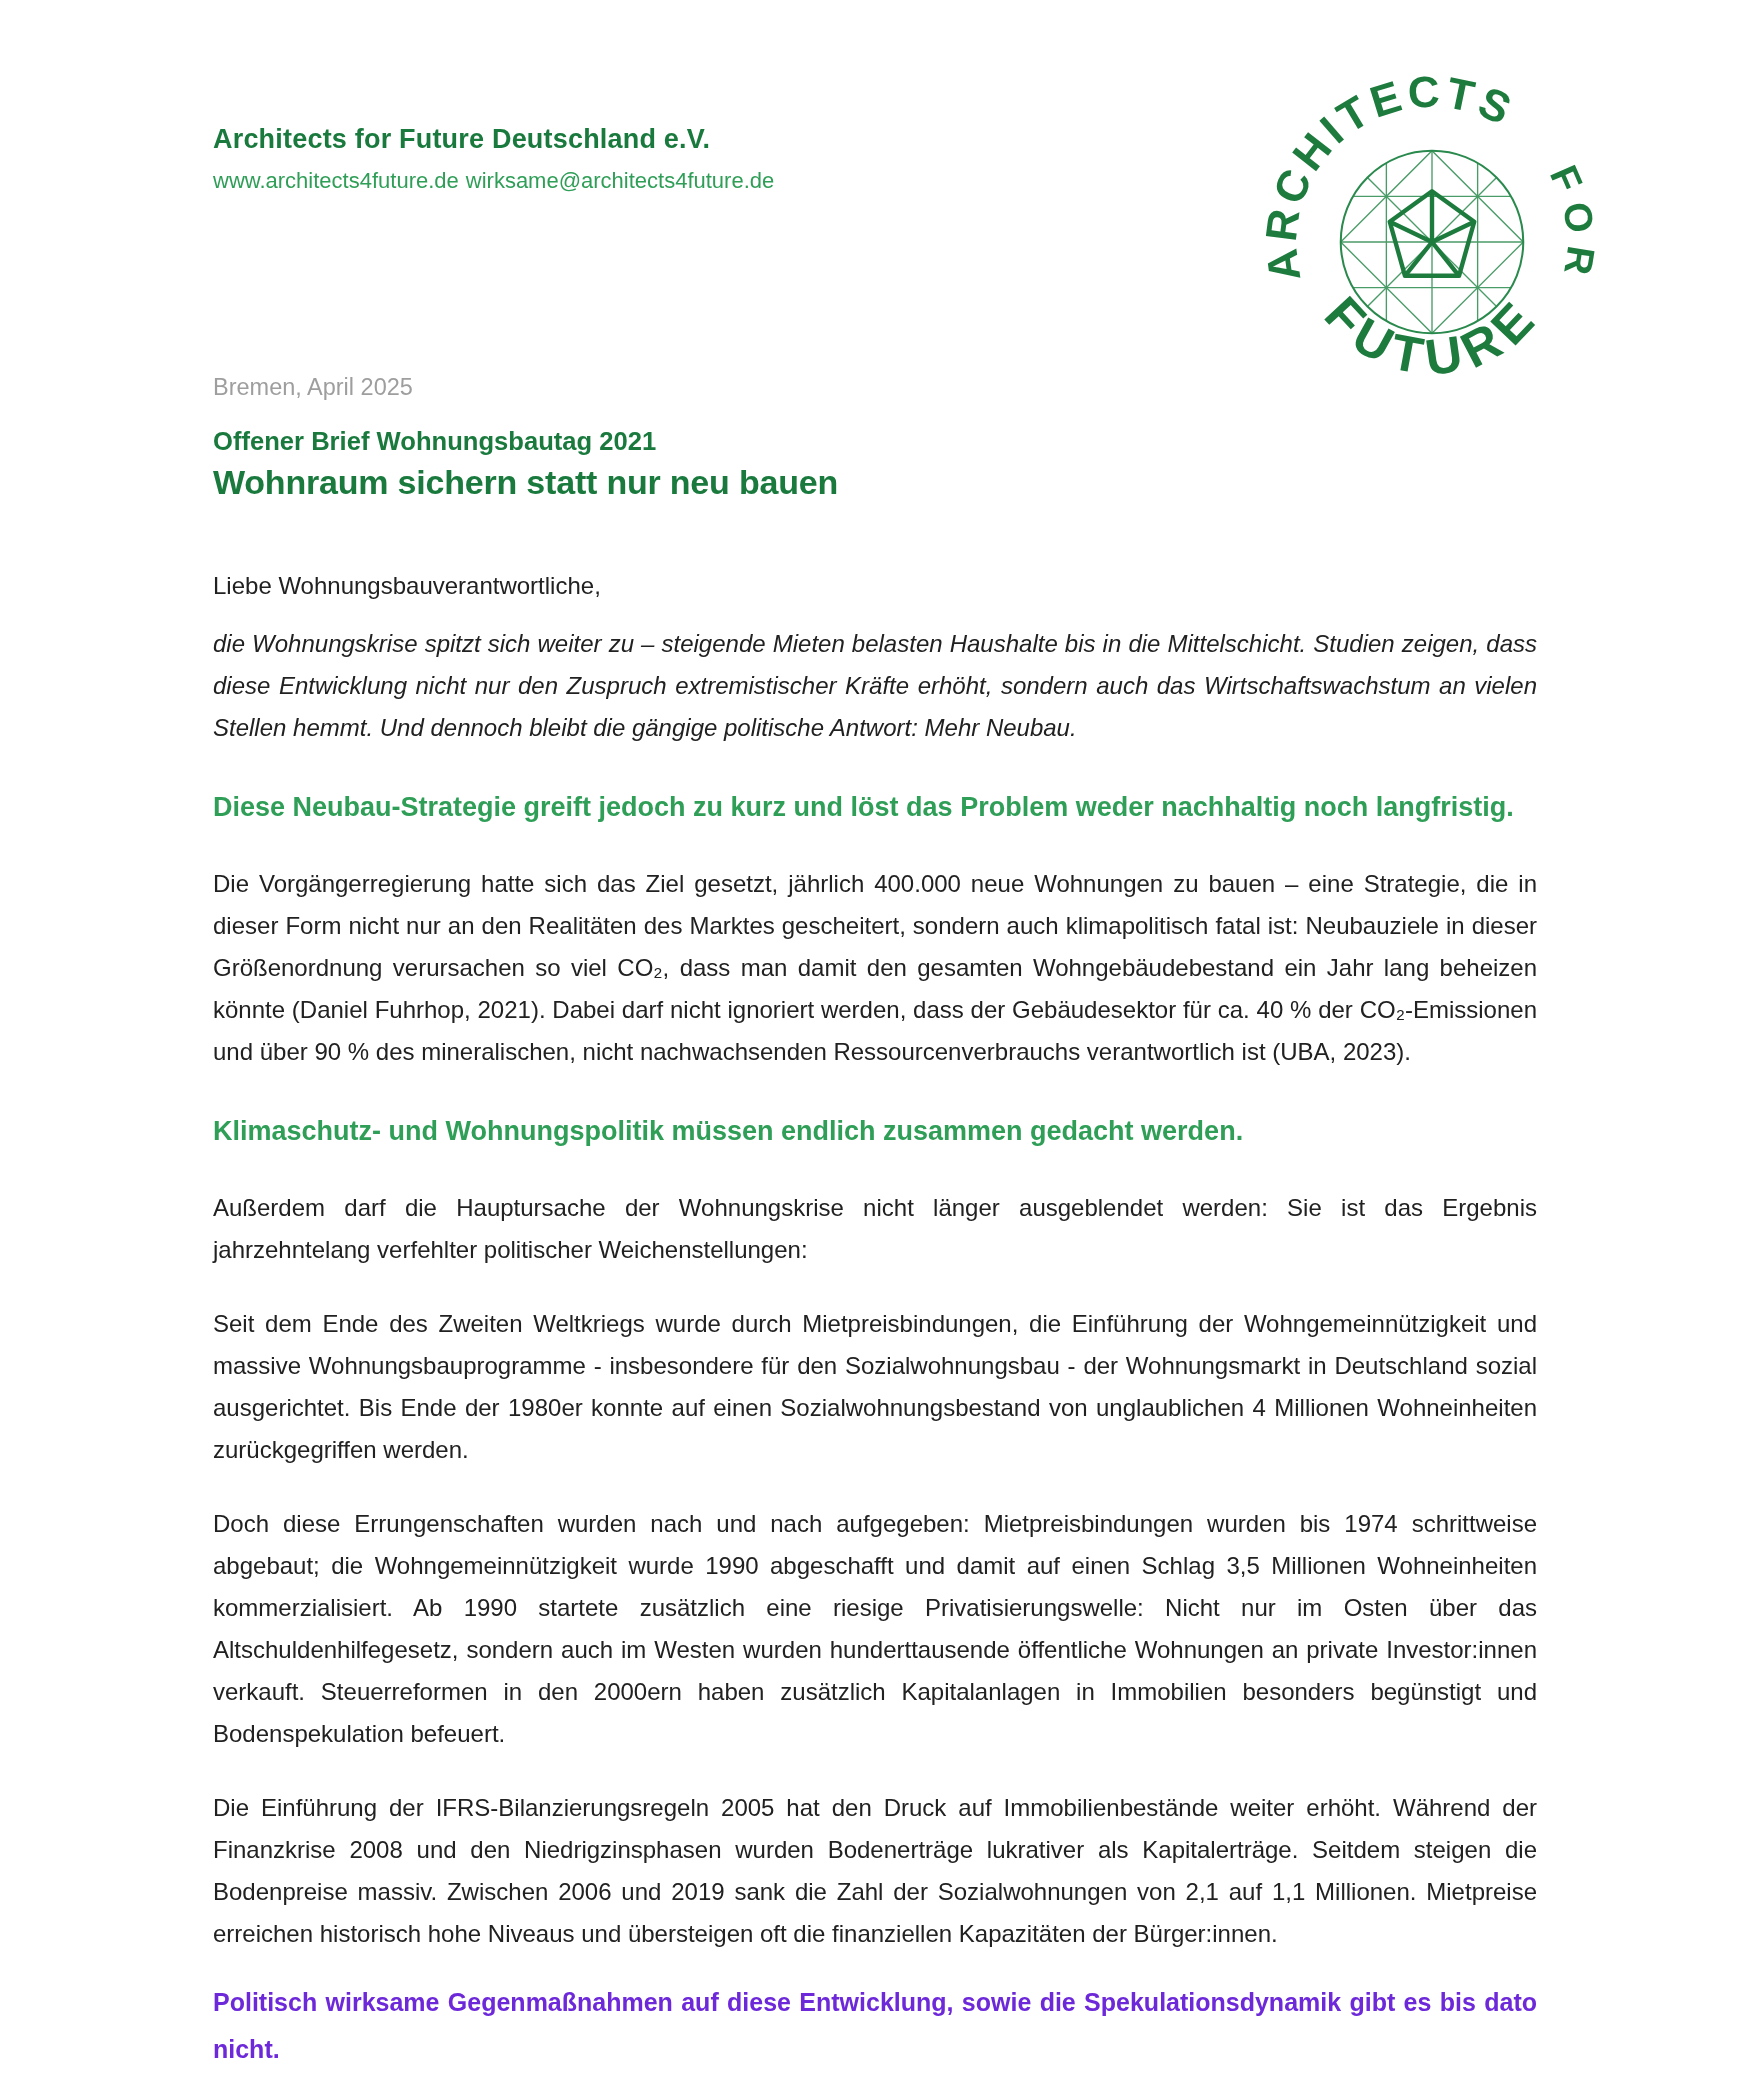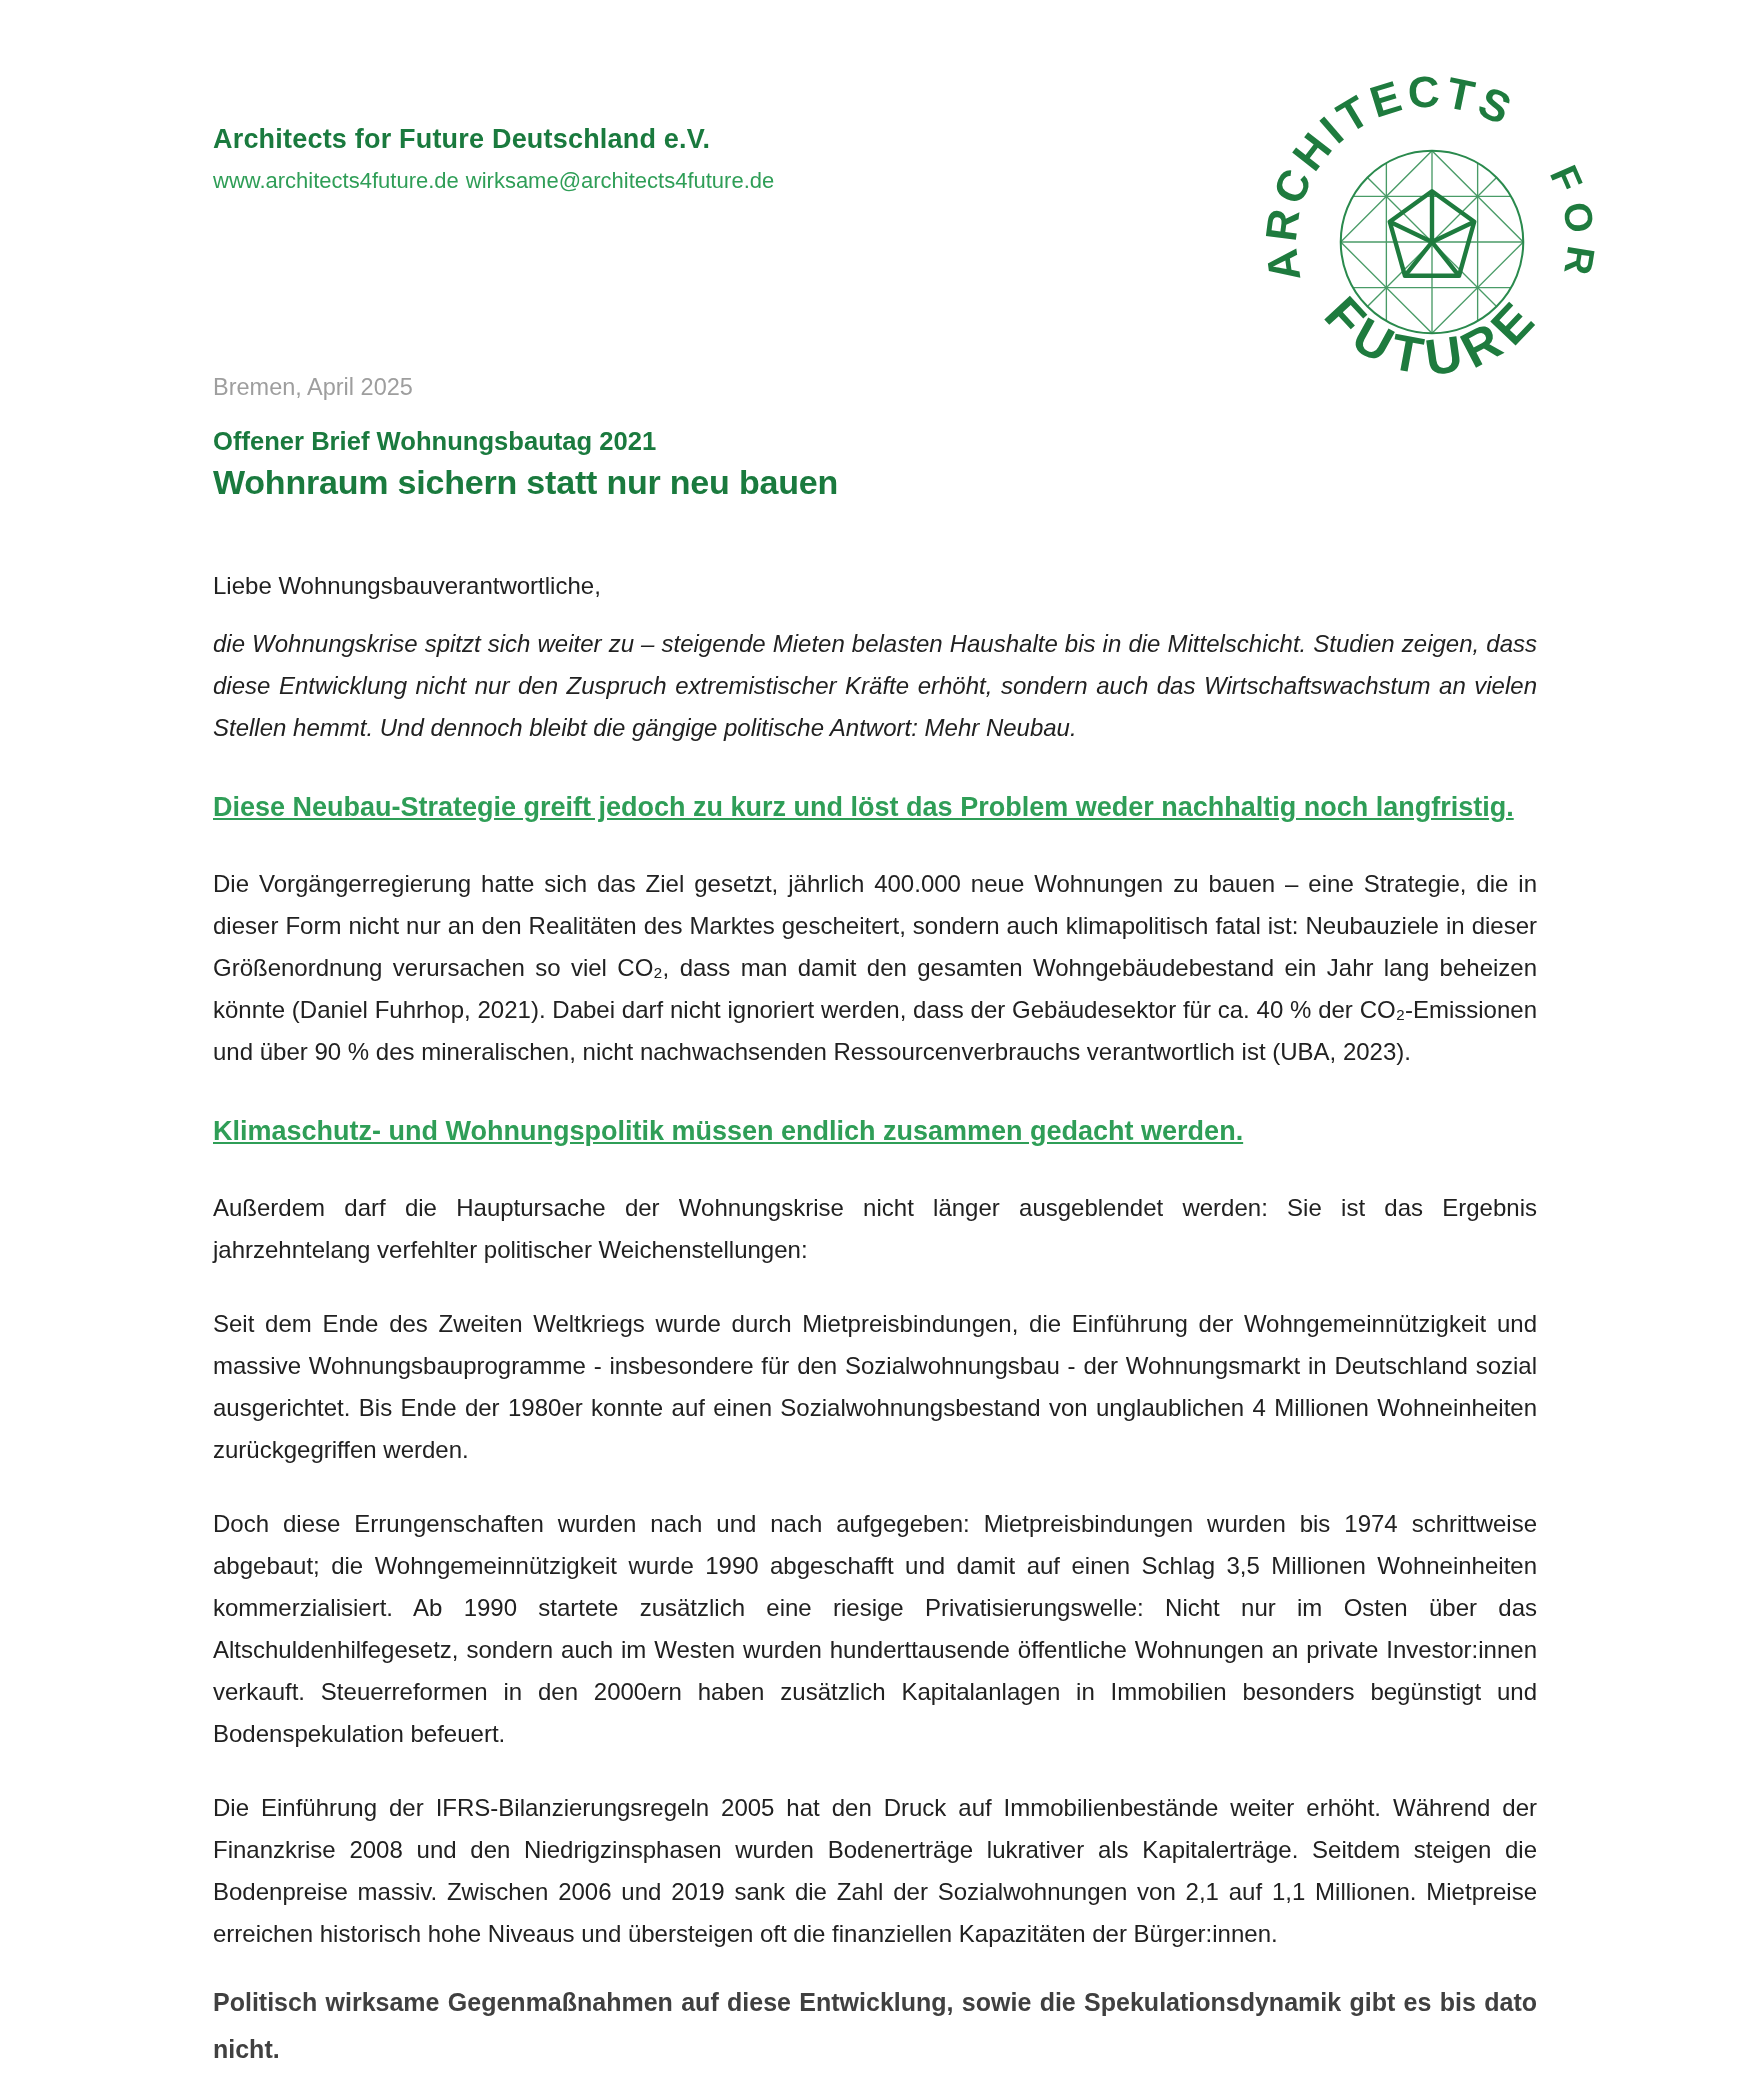--- a/index.html
+++ b/index.html
@@ -62,28 +62,27 @@
     text-align: justify;
   }
   p.body.first { margin-top: 23px; font-style: italic; }
   h3.subhead {
     margin-top: 34px;
     margin-bottom: 21px;
     font-size: 27px;
     line-height: 48px;
     font-weight: 700;
     color: #2f9e57;
-    text-decoration: underline;
   }
   p.closing {
     margin-top: 24px;
     font-size: 25px;
     font-weight: 700;
     line-height: 47px;
-    color: #404040;
+    color: #6d28d9;
     text-align: justify;
   }
   .logo {
     position: absolute;
     top: 73px;
     right: 146px;
     width: 338px;
     height: 338px;
   }
   .logo text {

